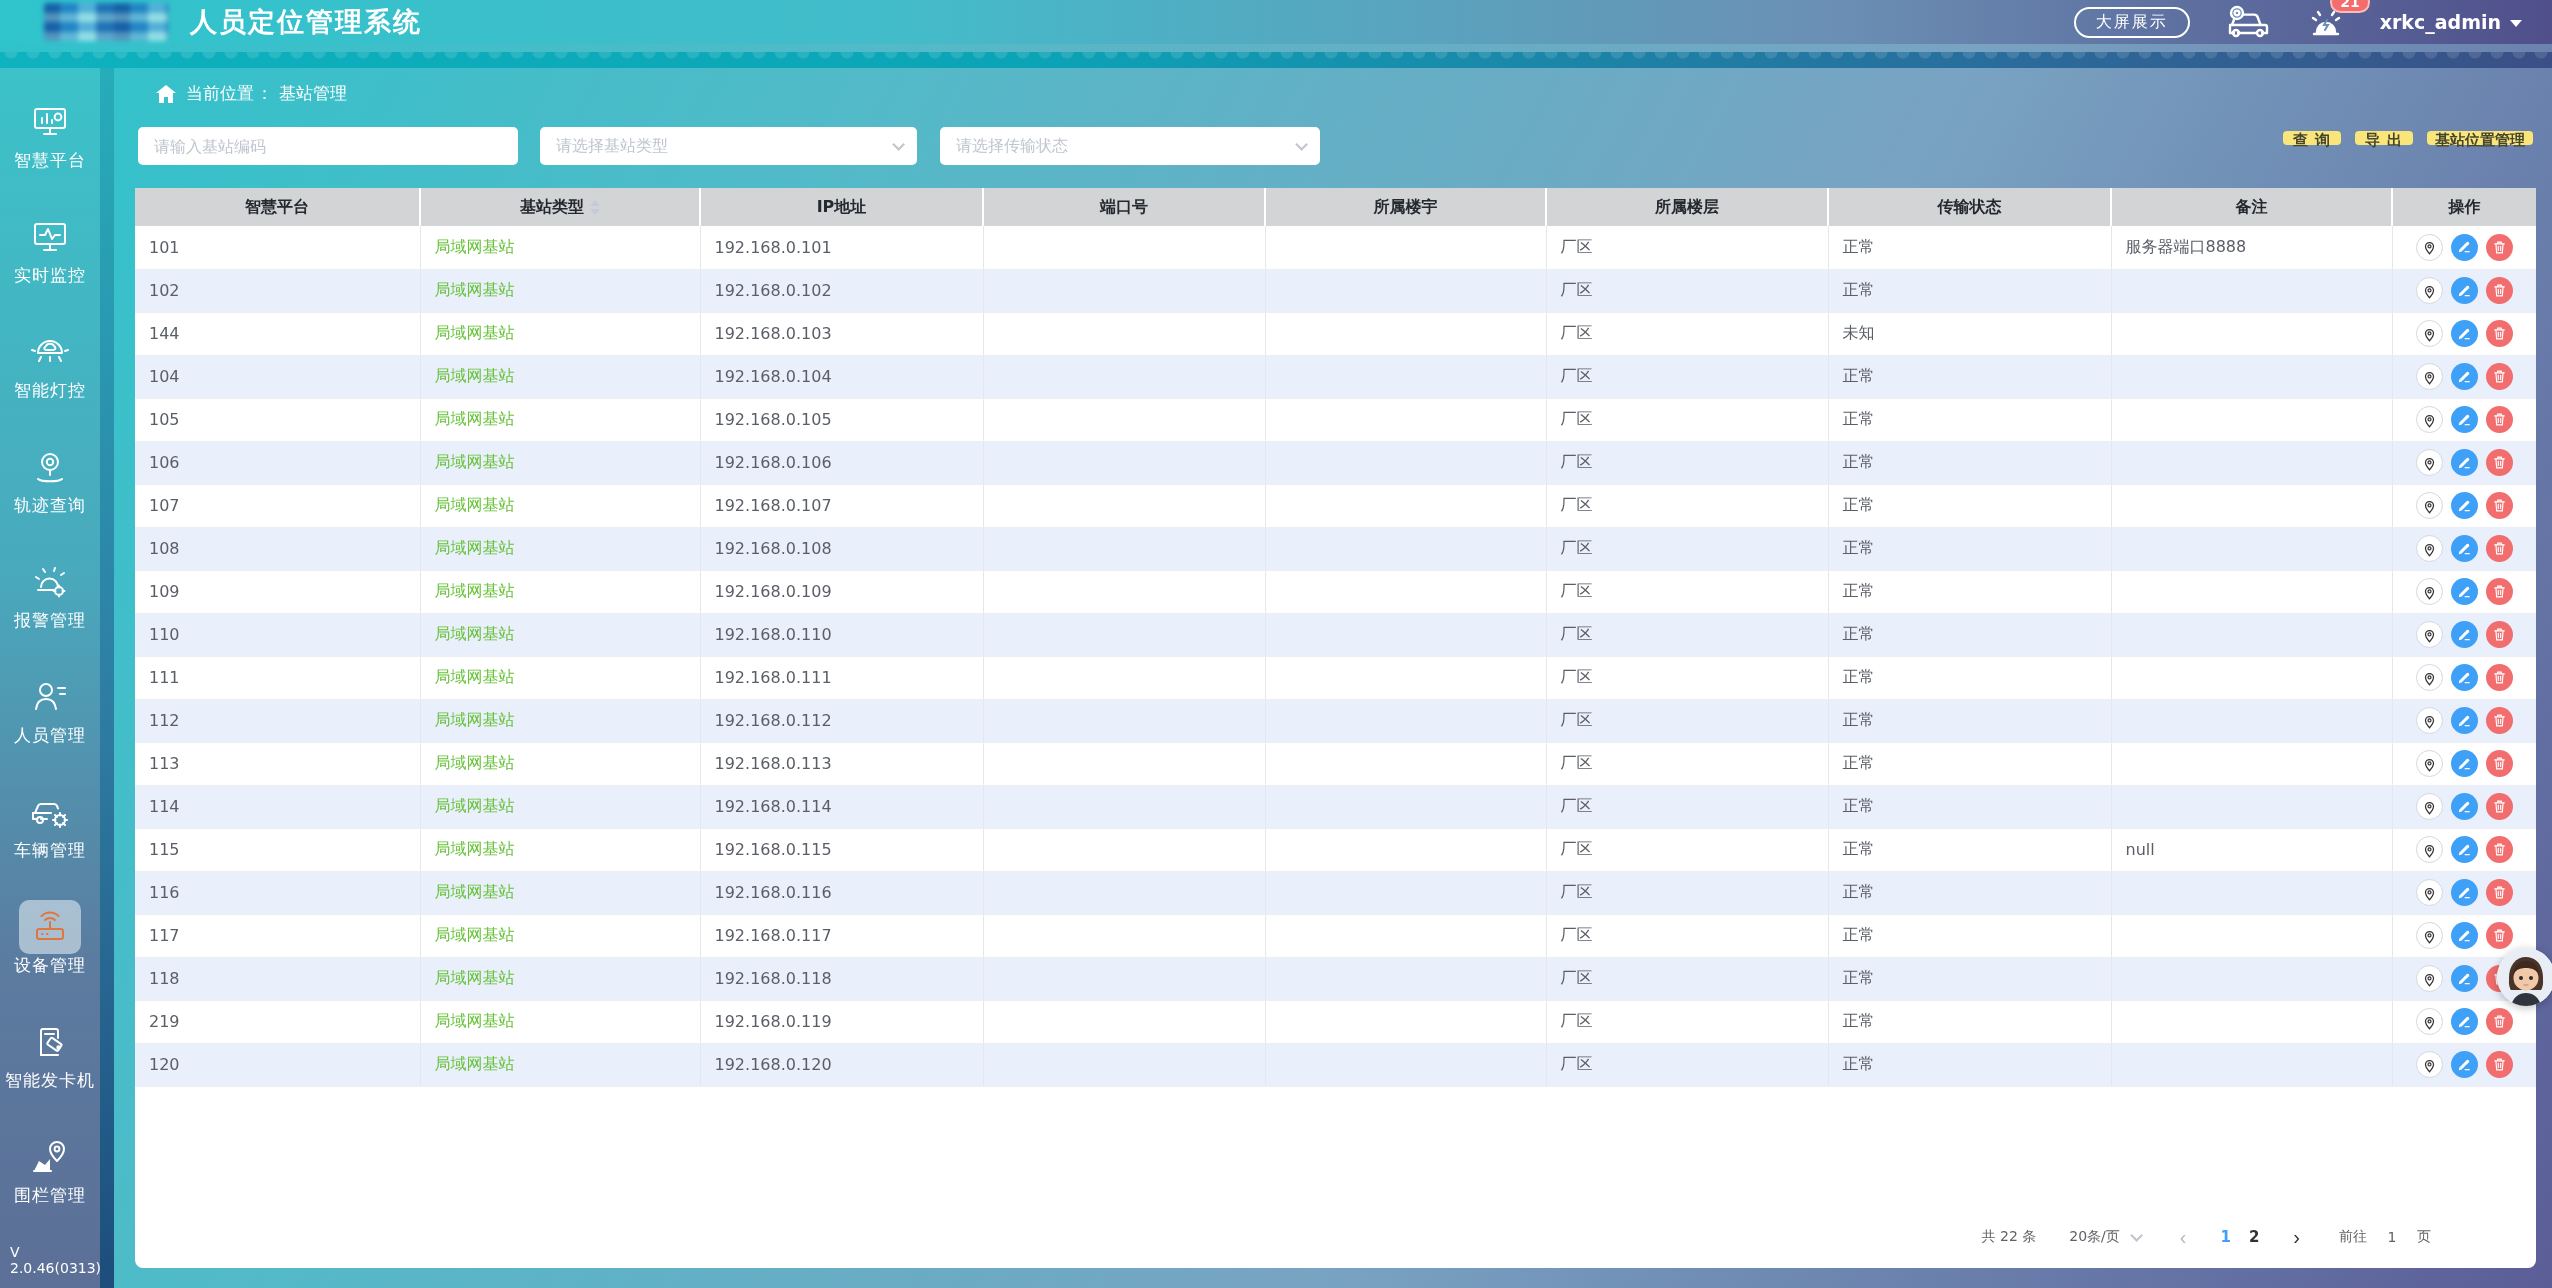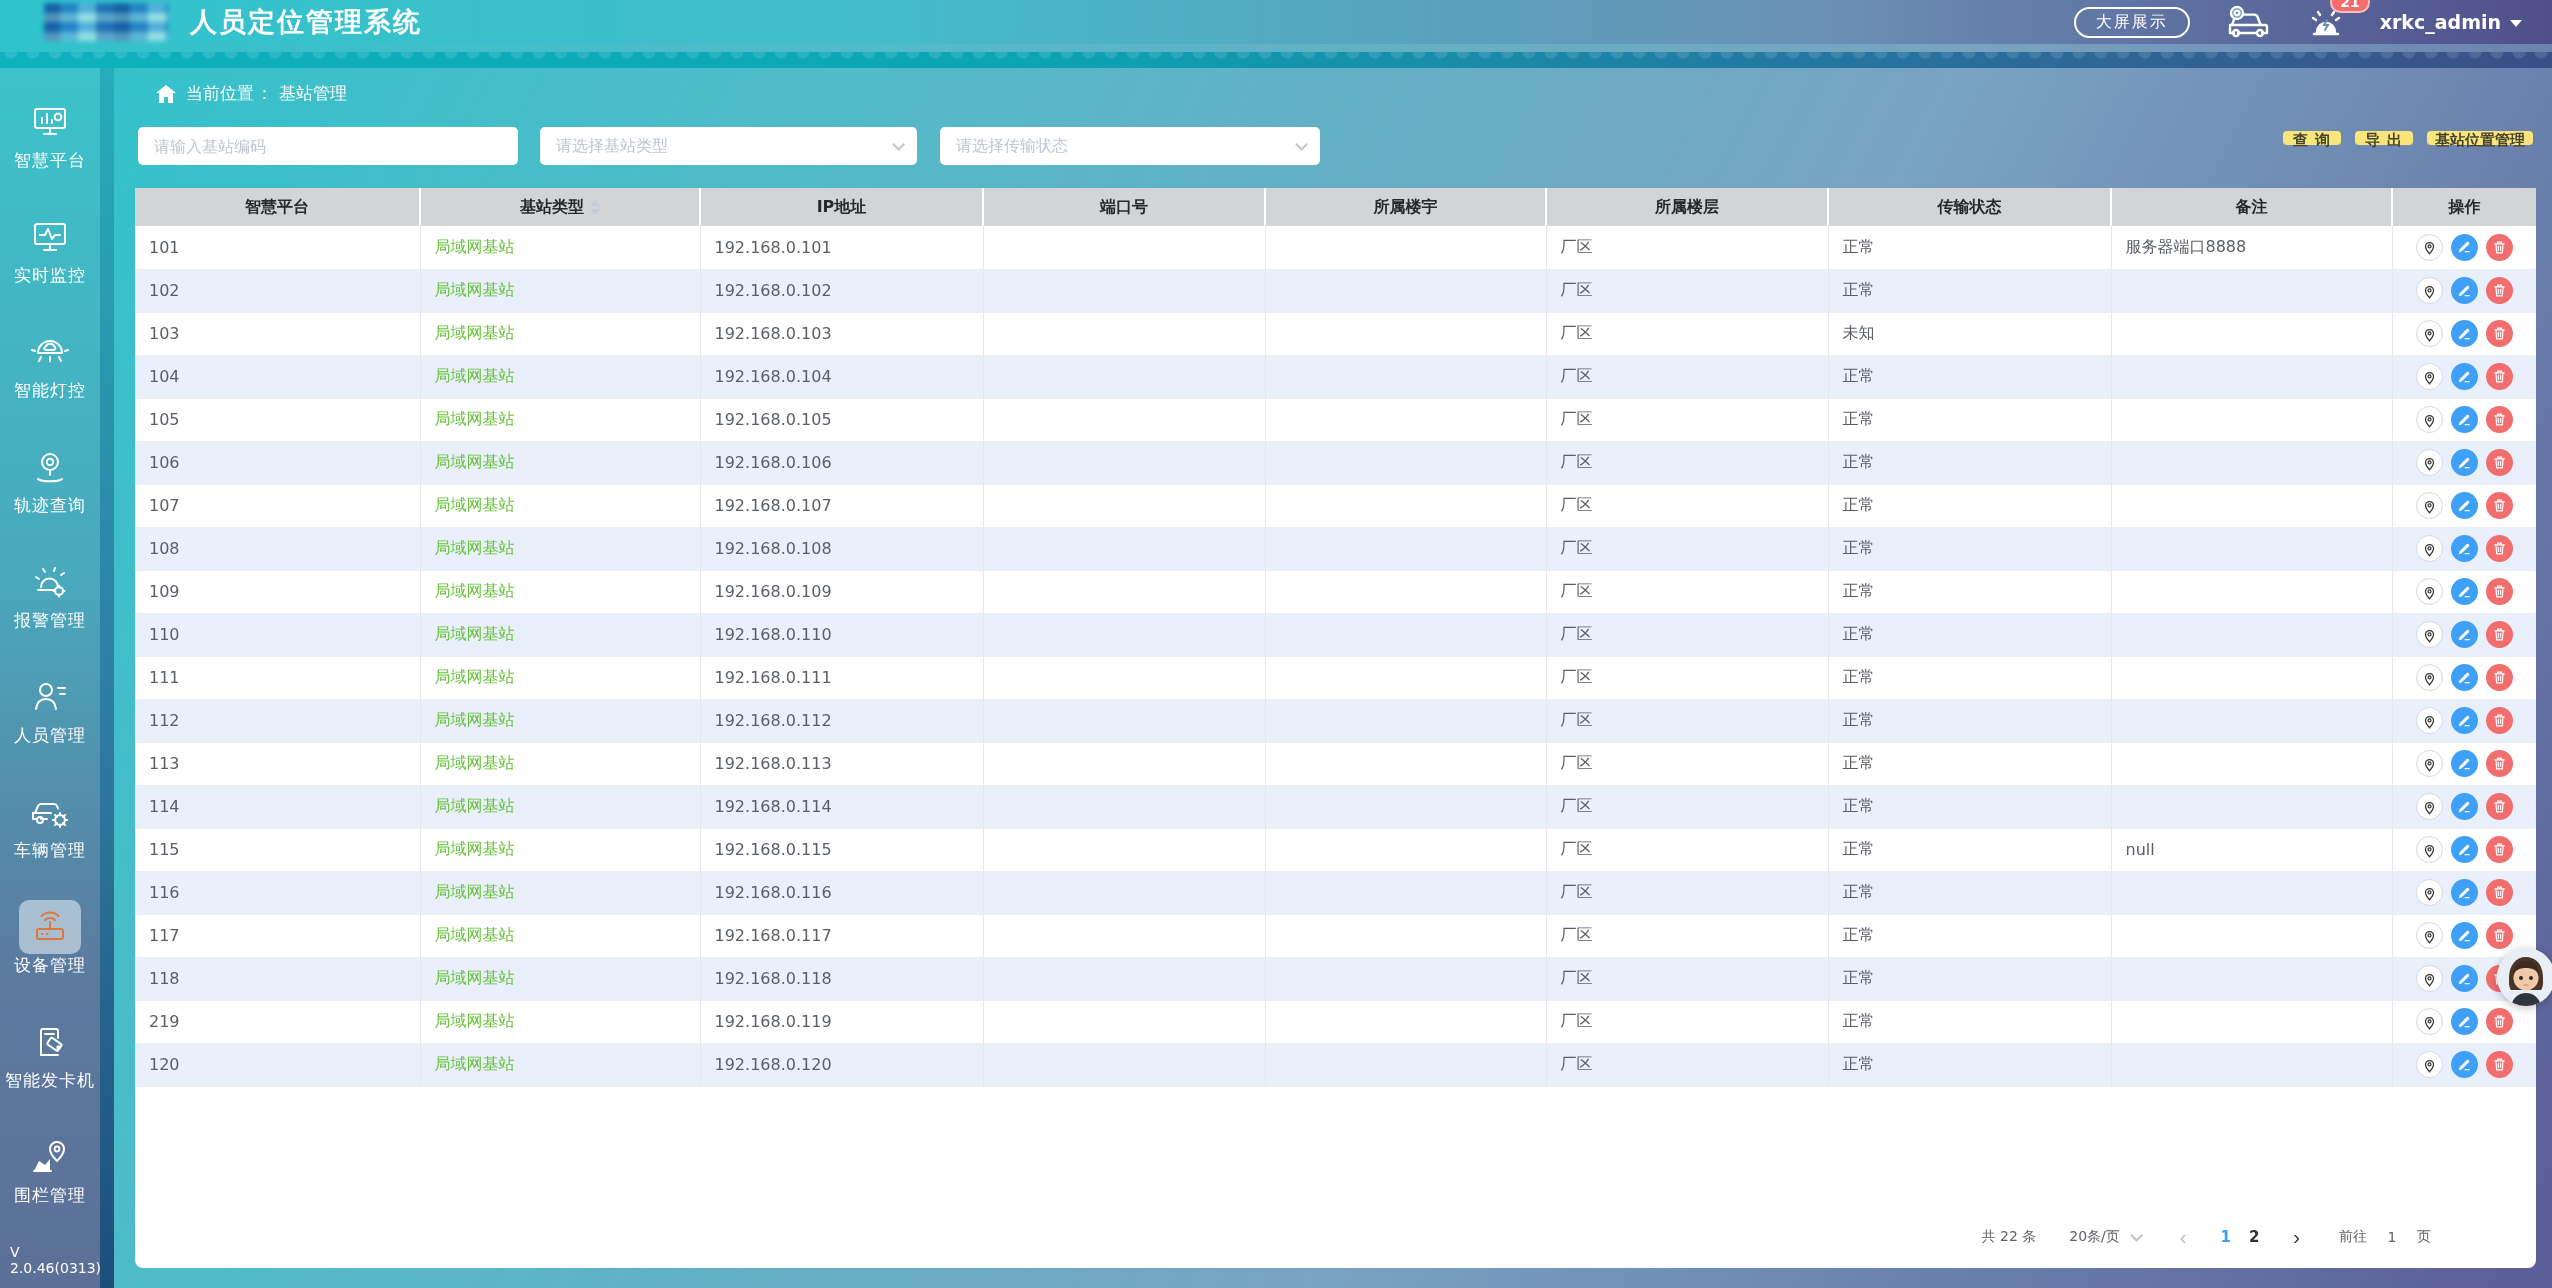--- a/index.html
+++ b/index.html
@@ -370,21 +370,21 @@
                 <svg width="13" height="15" viewBox="0 0 22 24" fill="none" stroke="#fff" stroke-width="2" stroke-linecap="round">
                   <path d="M3 6h16M8 6V3h6v3"></path>
                   <path d="M5 6l1.2 15h9.6L17 6"></path>
                   <path d="M9 10v7M13 10v7"></path>
                 </svg>
               </button>
             </div>
           </td>
         </tr>
         <tr>
-          <td>103</td>
+          <td>144</td>
           <td class="type">局域网基站</td>
           <td>192.168.0.103</td>
           <td></td>
           <td></td>
           <td>厂区</td>
           <td>未知</td>
           <td></td>
           <td>
             <div class="ops">
               <button class="op loc">

